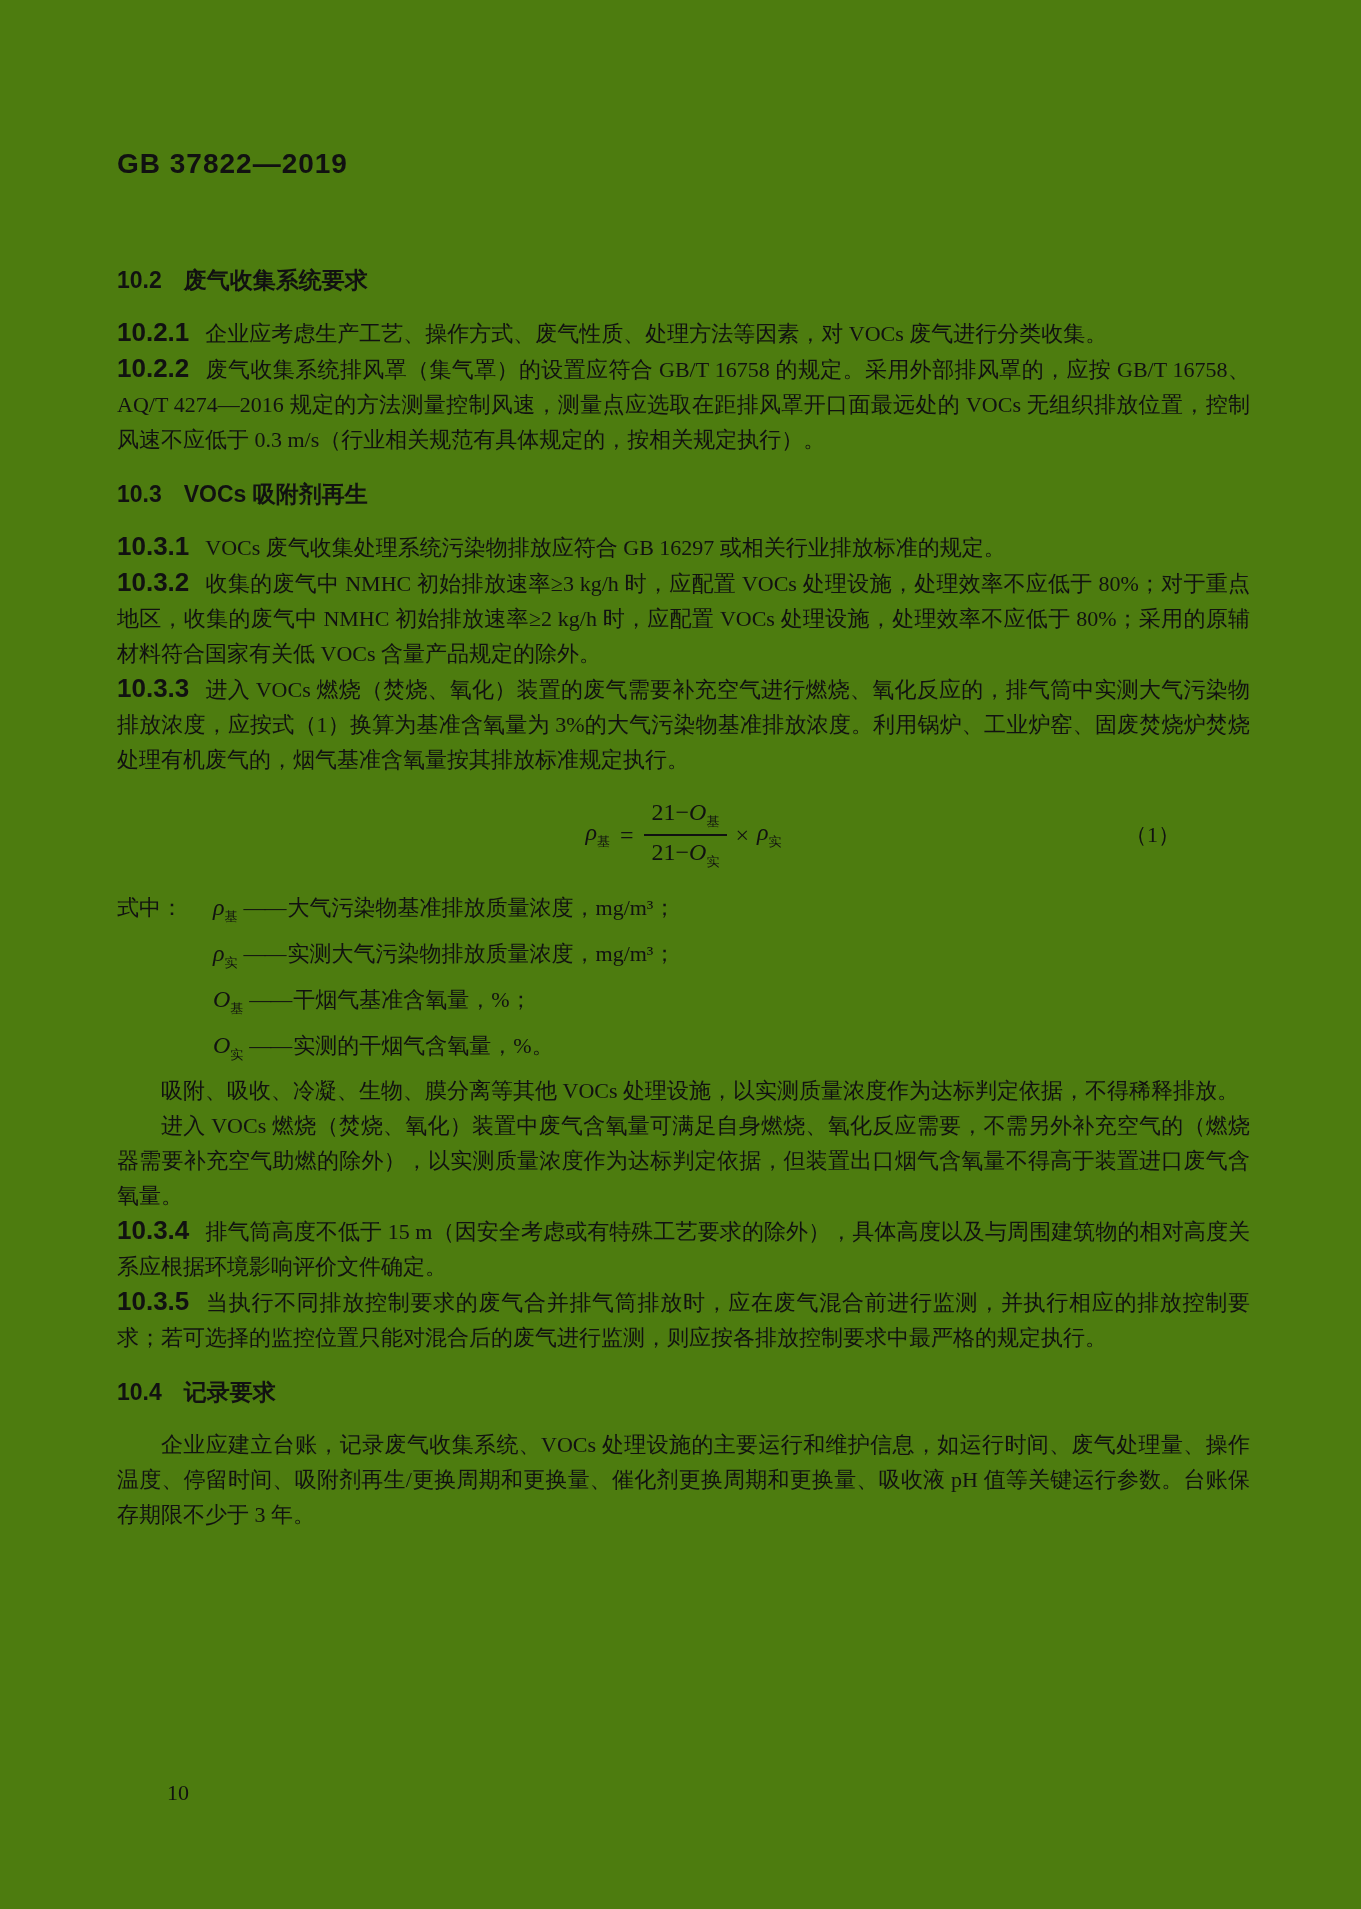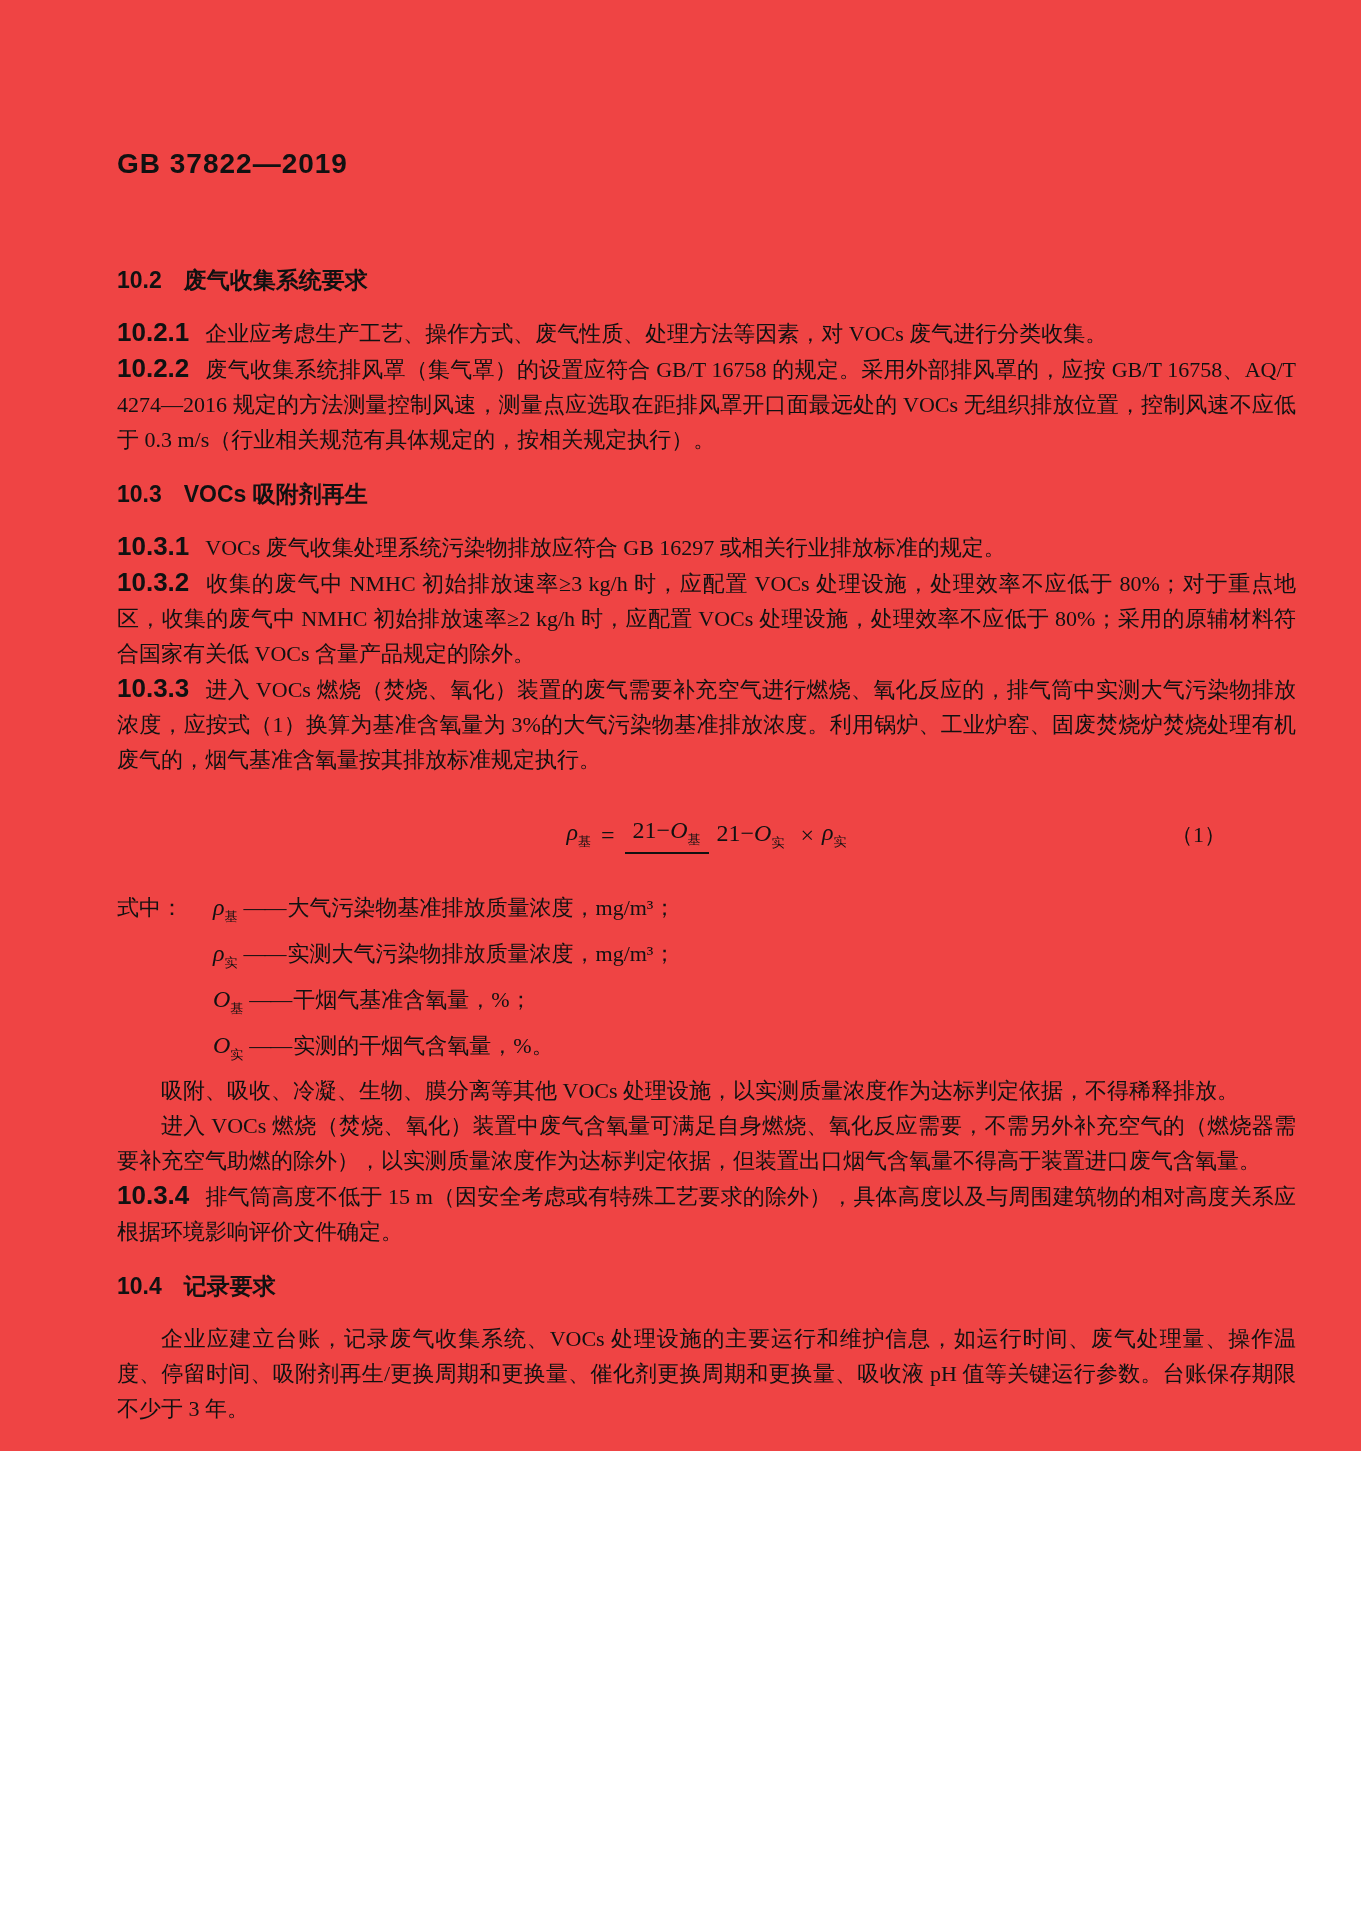--- a/index.html
+++ b/index.html
@@ -1,22 +1,22 @@
 <!DOCTYPE html>
 <html><head>
 <meta charset="utf-8">
 <style>
   html,body{margin:0;padding:0;background:#ffffff;}
   .page{
     position:relative;
-    width:1361px;height:1451px;
+    width:1361px;height:1909px;
     box-sizing:border-box;
-    background:#ef4444;
+    background:#4d7c0f;
     color:#111111;
-    padding:148px 65px 0 117px;
+    padding:148px 111px 0 117px;
     overflow:hidden;
     font-family:"Liberation Serif","DejaVu Serif",serif;
   }
   .doc-header{
     font-family:"Liberation Sans","DejaVu Sans",sans-serif;
     font-weight:bold;
     font-size:28px;
     line-height:32px;
     letter-spacing:1px;
     margin:0 0 85px 0;
@@ -51,21 +51,21 @@
     justify-content:center;
     font-size:24px;
   }
   .formula{display:flex;align-items:center;}
   .it{font-style:italic;}
   .csub{font-size:13px;vertical-align:-6px;}
   .eq-sign{margin:0 10px;}
   .times-sign{margin:0 8px;}
   .frac{
     display:inline-flex;
-    flex-direction:row;
+    flex-direction:column;
     text-align:center;
     vertical-align:middle;
   }
   .frac-num{border-bottom:2px solid #111;padding:0 8px 3px 8px;}
   .frac-den{padding:3px 8px 0 8px;}
   .eq-label{
     position:absolute;
     right:70px;top:50%;
     transform:translateY(-50%);
     font-size:22px;
@@ -141,20 +141,21 @@
       <span class="where-prefix"></span>
       <span class="where-sym"><span class="it">O</span><sub class="csub">实</sub></span>
       <span class="where-dash">——</span>
       <span class="where-desc">实测的干烟气含氧量，%。</span>
     </div>
   </div>
 
   <p class="body-p indent-p">吸附、吸收、冷凝、生物、膜分离等其他 VOCs 处理设施，以实测质量浓度作为达标判定依据，不得稀释排放。</p>
   <p class="body-p indent-p">进入 VOCs 燃烧（焚烧、氧化）装置中废气含氧量可满足自身燃烧、氧化反应需要，不需另外补充空气的（燃烧器需要补充空气助燃的除外），以实测质量浓度作为达标判定依据，但装置出口烟气含氧量不得高于装置进口废气含氧量。</p>
   <p class="body-p"><span class="p-num">10.3.4</span><span>排气筒高度不低于 15 m（因安全考虑或有特殊工艺要求的除外），具体高度以及与周围建筑物的相对高度关系应根据环境影响评价文件确定。</span></p>
+  <p class="body-p"><span class="p-num">10.3.5</span><span>当执行不同排放控制要求的废气合并排气筒排放时，应在废气混合前进行监测，并执行相应的排放控制要求；若可选择的监控位置只能对混合后的废气进行监测，则应按各排放控制要求中最严格的规定执行。</span></p>
 
   <h2 class="sec-heading"><span class="h-num">10.4</span><span class="h-title">记录要求</span></h2>
 
   <p class="body-p indent-p">企业应建立台账，记录废气收集系统、VOCs 处理设施的主要运行和维护信息，如运行时间、废气处理量、操作温度、停留时间、吸附剂再生/更换周期和更换量、催化剂更换周期和更换量、吸收液 pH 值等关键运行参数。台账保存期限不少于 3 年。</p>
 
   <div class="page-number">10</div>
 
 </div>
 
 </body></html>

